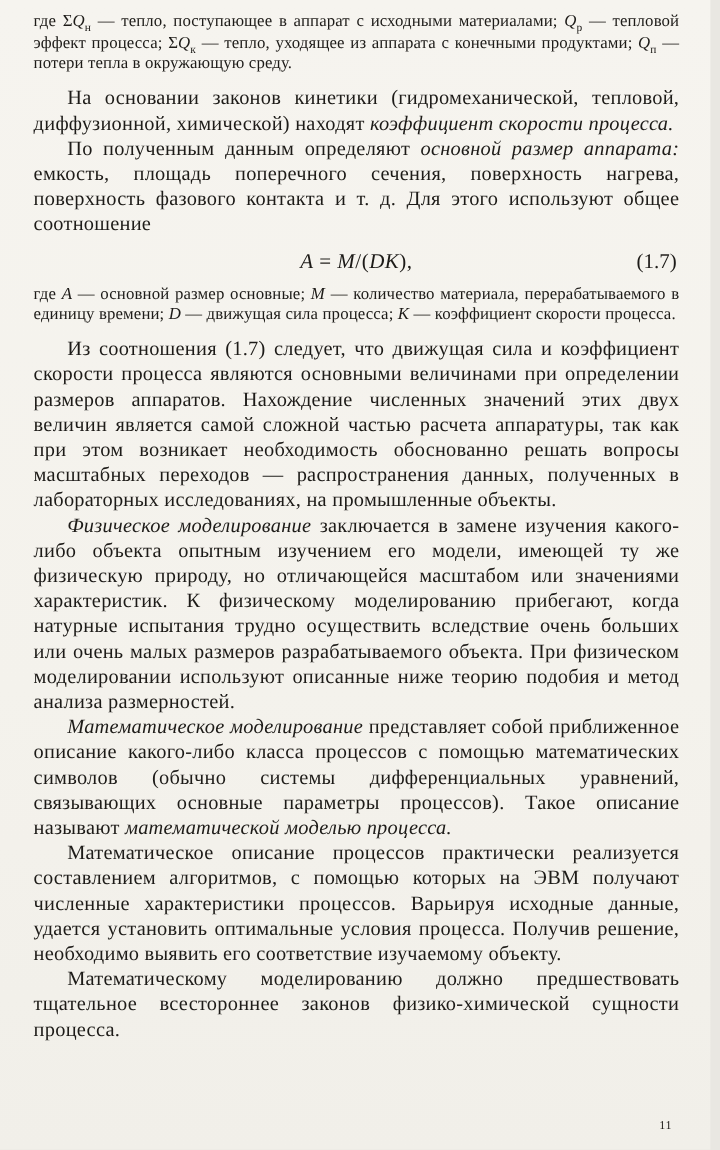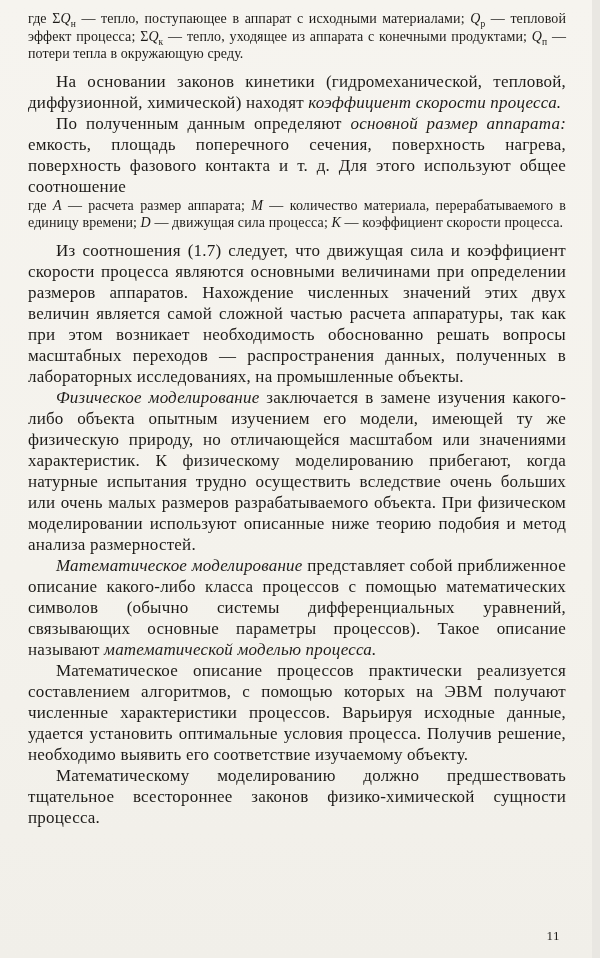--- a/index.html
+++ b/index.html
@@ -56,38 +56,42 @@
     position: absolute;
     right: 2px;
     top: 0;
     font-style: normal;
     letter-spacing: 0;
   }
   .page-number {
     position: absolute;
     right: 32px;
     bottom: 14px;
-    font-size: 13px;
+    font-size: 10px;
     letter-spacing: 0.5px;
   }
 </style>
 </head>
 <body>
 
 <div class="page">
 
   <div class="small-note note-top"><span>где Σ</span><i>Q</i><sub>н</sub><span> — тепло, поступающее в аппарат с исходными материалами; </span><i>Q</i><sub>р</sub><span> — тепловой эффект процесса; Σ</span><i>Q</i><sub>к</sub><span> — тепло, уходящее из аппарата с конечными продуктами; </span><i>Q</i><sub>п</sub><span> — потери тепла в окружающую среду.</span></div>
 
 
   <p class="para"><span>На основании законов кинетики (гидромеханической, тепловой, диффузионной, химической) находят </span><i>коэффициент скорости процесса.</i></p>
 
   <p class="para"><span>По полученным данным определяют </span><i>основной размер аппарата:</i><span> емкость, площадь поперечного сечения, поверхность нагрева, поверхность фазового контакта и т. д. Для этого используют общее соотношение</span></p>
 
+  <div class="equation">
+    <span class="formula"><i>A</i><span> = </span><i>M</i><span>/(</span><i>DK</i><span>),</span></span>
+    <span class="eq-number">(1.7)</span>
+  </div>
 
-  <div class="small-note note-eq"><span>где </span><i>A</i><span> — расчета размер аппарата; </span><i>M</i><span> — количество материала, перерабатываемого в единицу времени; </span><i>D</i><span> — движущая сила процесса; </span><i>K</i><span> — коэффициент скорости процесса.</span></div>
+  <div class="small-note note-eq"><span>где </span><i>A</i><span> — основной размер основные; </span><i>M</i><span> — количество материала, перерабатываемого в единицу времени; </span><i>D</i><span> — движущая сила процесса; </span><i>K</i><span> — коэффициент скорости процесса.</span></div>
 
   <p class="para"><span>Из соотношения (1.7) следует, что движущая сила и коэффициент скорости процесса являются основными величинами при определении размеров аппаратов. Нахождение численных значений этих двух величин является самой сложной частью расчета аппаратуры, так как при этом возникает необходимость обоснованно решать вопросы масштабных переходов — распространения данных, полученных в лабораторных исследованиях, на промышленные объекты.</span></p>
 
 
   <p class="para"><i>Физическое моделирование</i><span> заключается в замене изучения какого-либо объекта опытным изучением его модели, имеющей ту же физическую природу, но отличающейся масштабом или значениями характеристик. К физическому моделированию прибегают, когда натурные испытания трудно осуществить вследствие очень больших или очень малых размеров разрабатываемого объекта. При физическом моделировании используют описанные ниже теорию подобия и метод анализа размерностей.</span></p>
 
   <p class="para"><i>Математическое моделирование</i><span> представляет собой приближенное описание какого-либо класса процессов с помощью математических символов (обычно системы дифференциальных уравнений, связывающих основные параметры процессов). Такое описание называют </span><i>математической моделью процесса.</i></p>
 
   <p class="para"><span>Математическое описание процессов практически реализуется составлением алгоритмов, с помощью которых на ЭВМ получают численные характеристики процессов. Варьируя исходные данные, удается установить оптимальные условия процесса. Получив решение, необходимо выявить его соответствие изучаемому объекту.</span></p>
 

